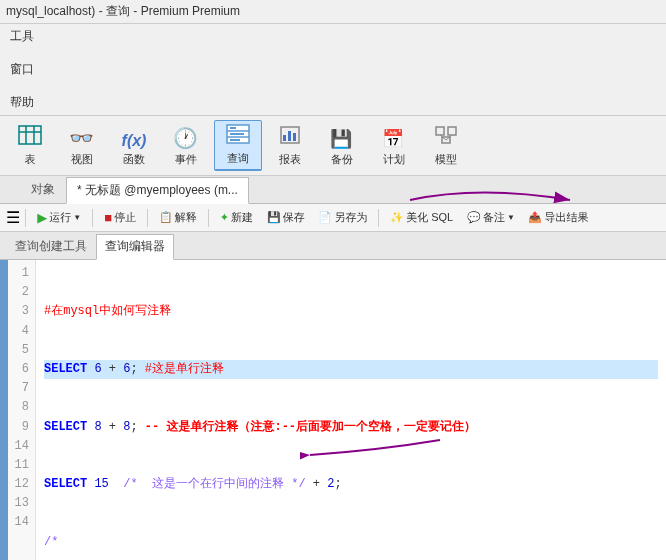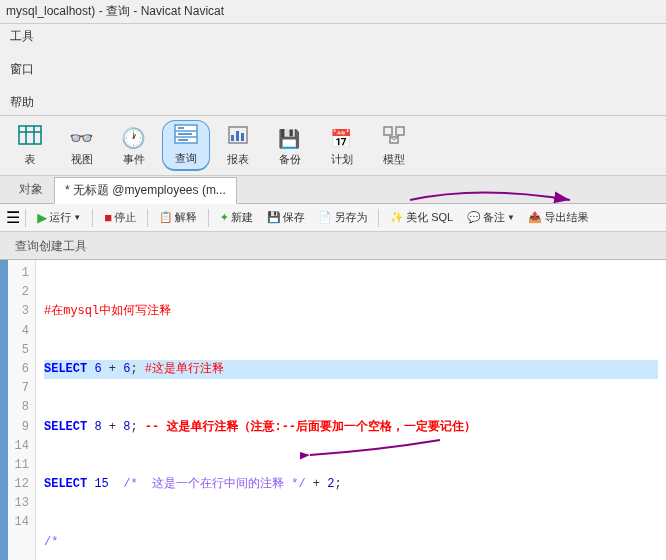--- a/index.html
+++ b/index.html
@@ -44,37 +44,37 @@
       flex-direction: column;
       align-items: center;
       padding: 3px 6px;
       cursor: pointer;
       border: 1px solid transparent;
       border-radius: 2px;
       font-size: 11px;
       color: #333;
       min-width: 48px;
     }
-    .tool-btn.active { background: #d0e8f8; border-color: #5b9bd5; border-bottom: 2px solid #5b9bd5; border-radius: 13px; }
+    .tool-btn.active { background: #d0e8f8; border-color: #5b9bd5; border-bottom: 2px solid #5b9bd5; }
     .tool-icon {
       font-size: 20px;
       margin-bottom: 2px;
       color: #555;
     }
     .tool-icon.teal { color: #008080; }
     .tool-icon.blue { color: #4472c4; }
     .tool-icon.orange { color: #e07020; }
 
     
     .top-tabs {
       background: #e8e8e8;
       display: flex;
       align-items: center;
       border-bottom: 1px solid #bbb;
-      padding: 0 8px;
+      padding: 0 20px;
     }
     .top-tab {
       padding: 4px 10px;
       font-size: 12px;
       cursor: pointer;
       border: 1px solid transparent;
       color: #555;
     }
     .top-tab.active {
       background: #fff;
@@ -176,21 +176,21 @@
       overflow: hidden;
       display: flex;
       flex-direction: column;
       position: relative;
     }
   </style>
 </head>
 <body>
 
 <div class="title-bar">
-  <span>mysql_localhost) - 查询 - Navicat Navicat</span>
+  <span>mysql_localhost) - 查询 - Premium Premium</span>
 </div>
 
 <div class="menu-bar">
   <span class="menu-item">工具</span>
   <span class="menu-item">窗口</span>
   <span class="menu-item">帮助</span>
 </div>
 
 <div class="toolbar">
   <div class="tool-btn">
@@ -200,20 +200,24 @@
         <line x1="1" y1="7" x2="23" y2="7" stroke="#008080" stroke-width="1.5"></line>
         <line x1="8" y1="1" x2="8" y2="19" stroke="#008080" stroke-width="1.5"></line>
         <line x1="16" y1="1" x2="16" y2="19" stroke="#008080" stroke-width="1.5"></line>
       </svg>
     </div>
     <span>表</span>
   </div>
   <div class="tool-btn">
     <div class="tool-icon" style="font-size:20px;">👓</div>
     <span>视图</span>
+  </div>
+  <div class="tool-btn">
+    <div class="tool-icon blue" style="font-size:16px; font-style:italic; font-weight:bold;">f(x)</div>
+    <span>函数</span>
   </div>
   <div class="tool-btn">
     <div class="tool-icon orange" style="font-size:20px;">🕐</div>
     <span>事件</span>
   </div>
   <div class="tool-btn active" style="background:#d0e8ff; border:1px solid #5b9bd5; border-bottom:2px solid #5b9bd5;">
     <div class="tool-icon">
       <svg width="24" height="20" viewBox="0 0 24 20">
         <rect x="1" y="1" width="22" height="18" fill="#fff" stroke="#5b9bd5" stroke-width="1.5"></rect>
         <line x1="1" y1="7" x2="23" y2="7" stroke="#5b9bd5" stroke-width="1.5"></line>
@@ -305,20 +309,21 @@
     <span style="font-size:8px;">▼</span>
   </div>
   <div class="action-btn">
     <span>📤</span>
     <span>导出结果</span>
   </div>
 </div>
 
 <div class="sub-tabs">
   <div class="sub-tab">查询创建工具</div>
+  <div class="sub-tab active">查询编辑器</div>
 </div>
 
 <div class="main-layout">
 
   <div class="editor-area" style="flex:1; display:flex; flex-direction:column; overflow:hidden; position:relative;">
 
     <div style="position:absolute; left:0; top:0; bottom:0; width:8px; background:#6699cc; z-index:2;"></div>
     <div class="code-editor" style="margin-left:8px; flex:1; overflow:auto;">
       <div class="line-numbers">
         <div>1</div>

